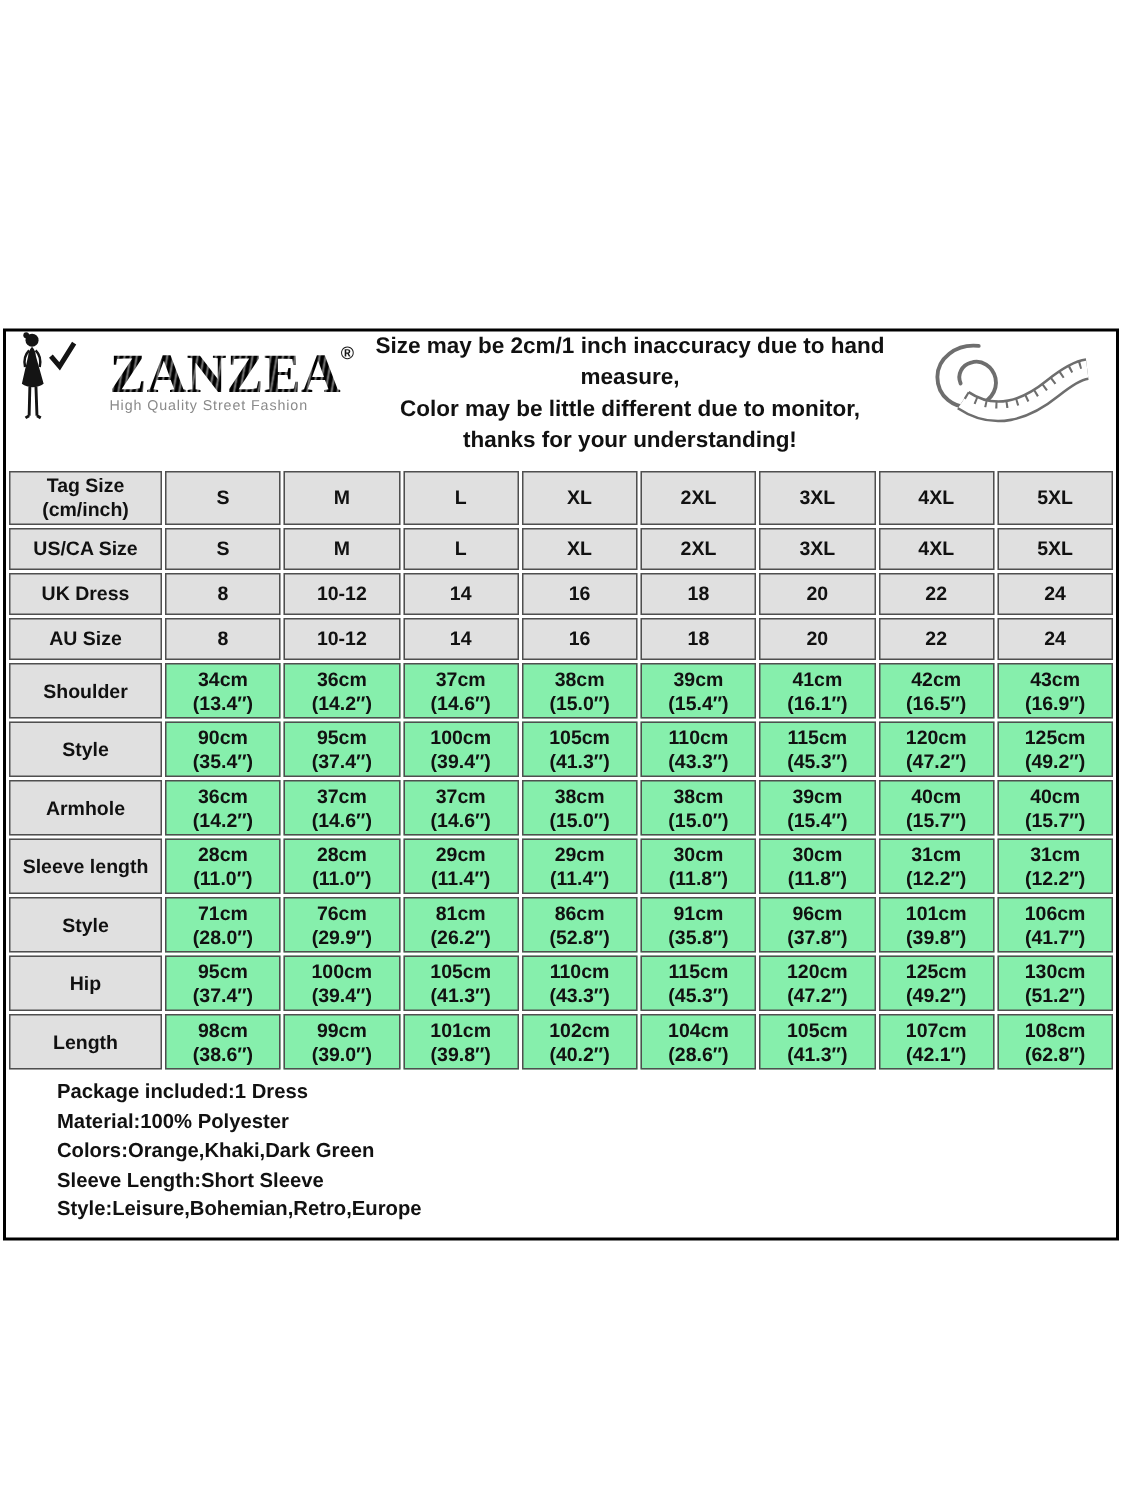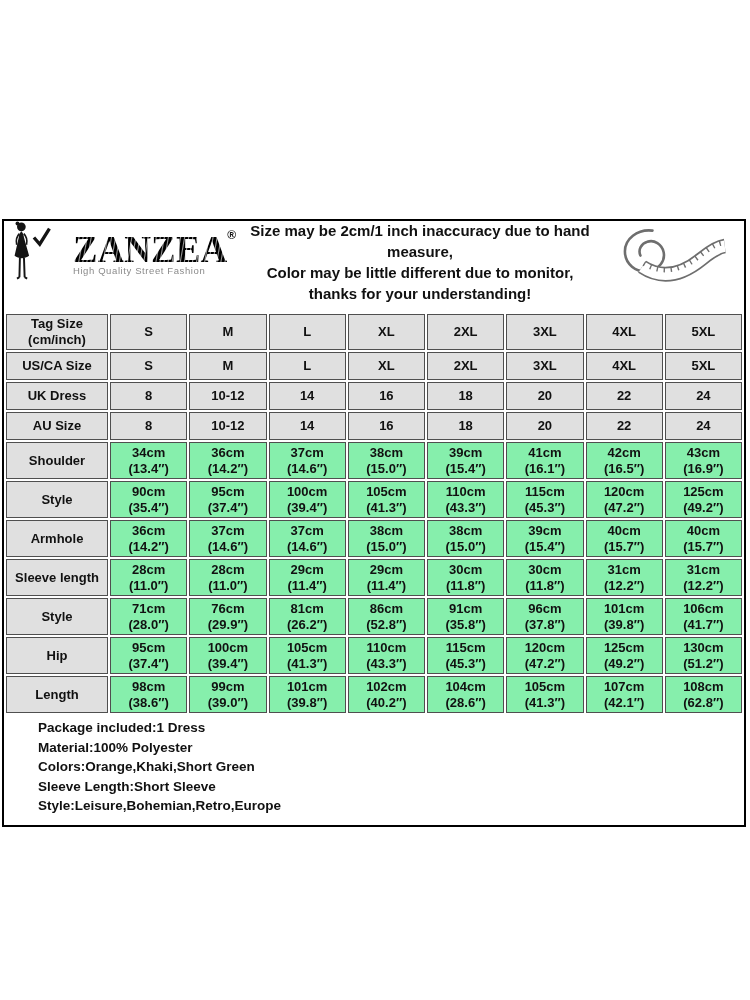--- a/index.html
+++ b/index.html
@@ -278,18 +278,18 @@
 (42.1″)</td>
           <td class="cell value-cell">108cm
 (62.8″)</td>
         </tr>
       </tbody>
   </table>
 
   <div class="info">
     <div class="info-line">Package included:1 Dress</div>
     <div class="info-line">Material:100% Polyester</div>
-    <div class="info-line">Colors:Orange,Khaki,Short Green</div>
+    <div class="info-line">Colors:Orange,Khaki,Dark Green</div>
     <div class="info-line">Sleeve Length:Short Sleeve</div>
     <div class="info-line">Style:Leisure,Bohemian,Retro,Europe</div>
   </div>
 
 </div>
 
 </body></html>

